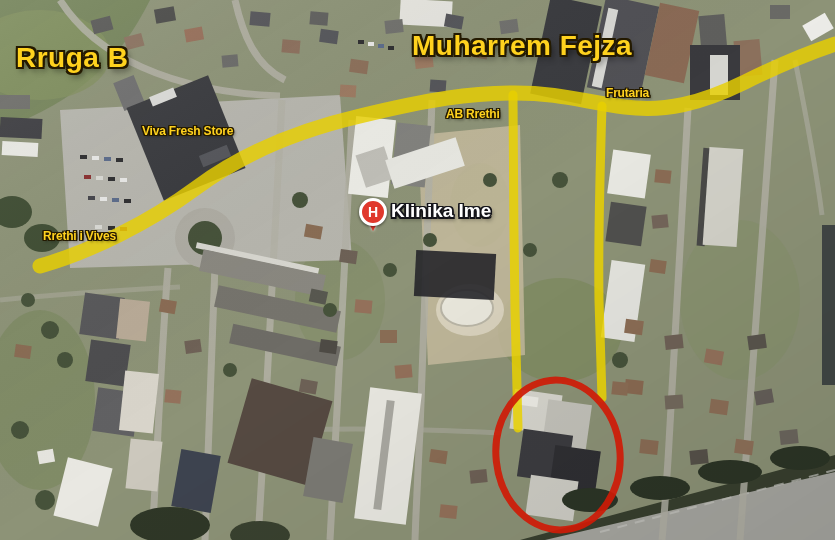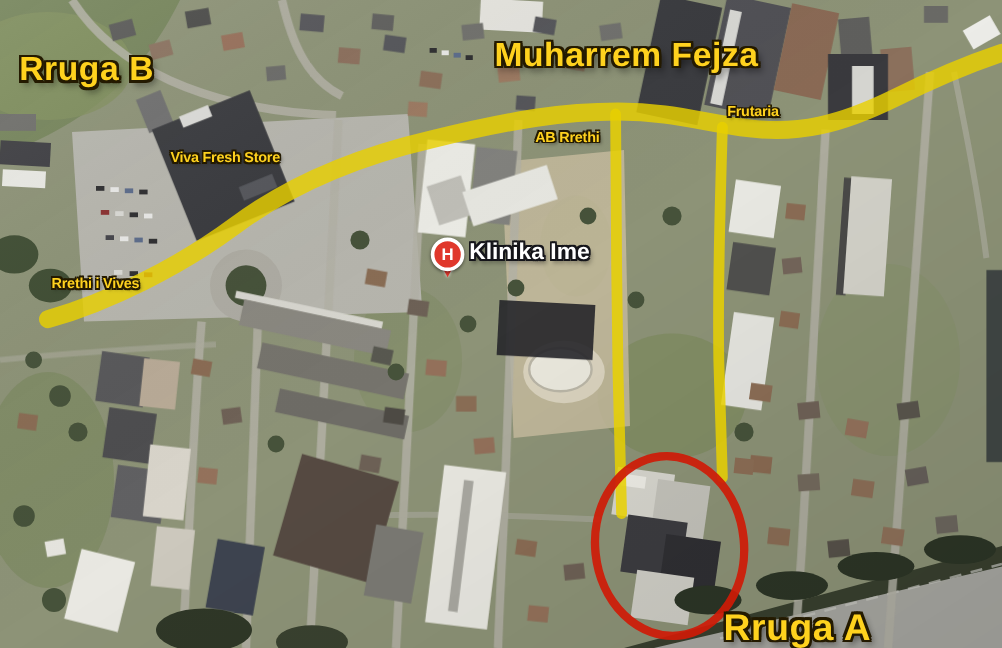--- a/index.html
+++ b/index.html
@@ -300,14 +300,13 @@
     </div>
   </div>
 
   <div class="lbl lbl-big pos-muharrem">Muharrem Fejza</div>
   <div class="lbl lbl-big pos-rruga-b">Rruga B</div>
   <div class="lbl lbl-small pos-viva">Viva Fresh Store</div>
   <div class="lbl lbl-small pos-abmarket">AB Rrethi</div>
   <div class="lbl lbl-small pos-frutaria">Frutaria</div>
   <div class="lbl lbl-small pos-rrethi">Rrethi i Vives</div>
   <div class="lbl lbl-clinic pos-klinika">Klinika Ime</div>
-  <div class="lbl lbl-big pos-rruga-a">Rruga A</div>
 </div>
 
 </body></html>

